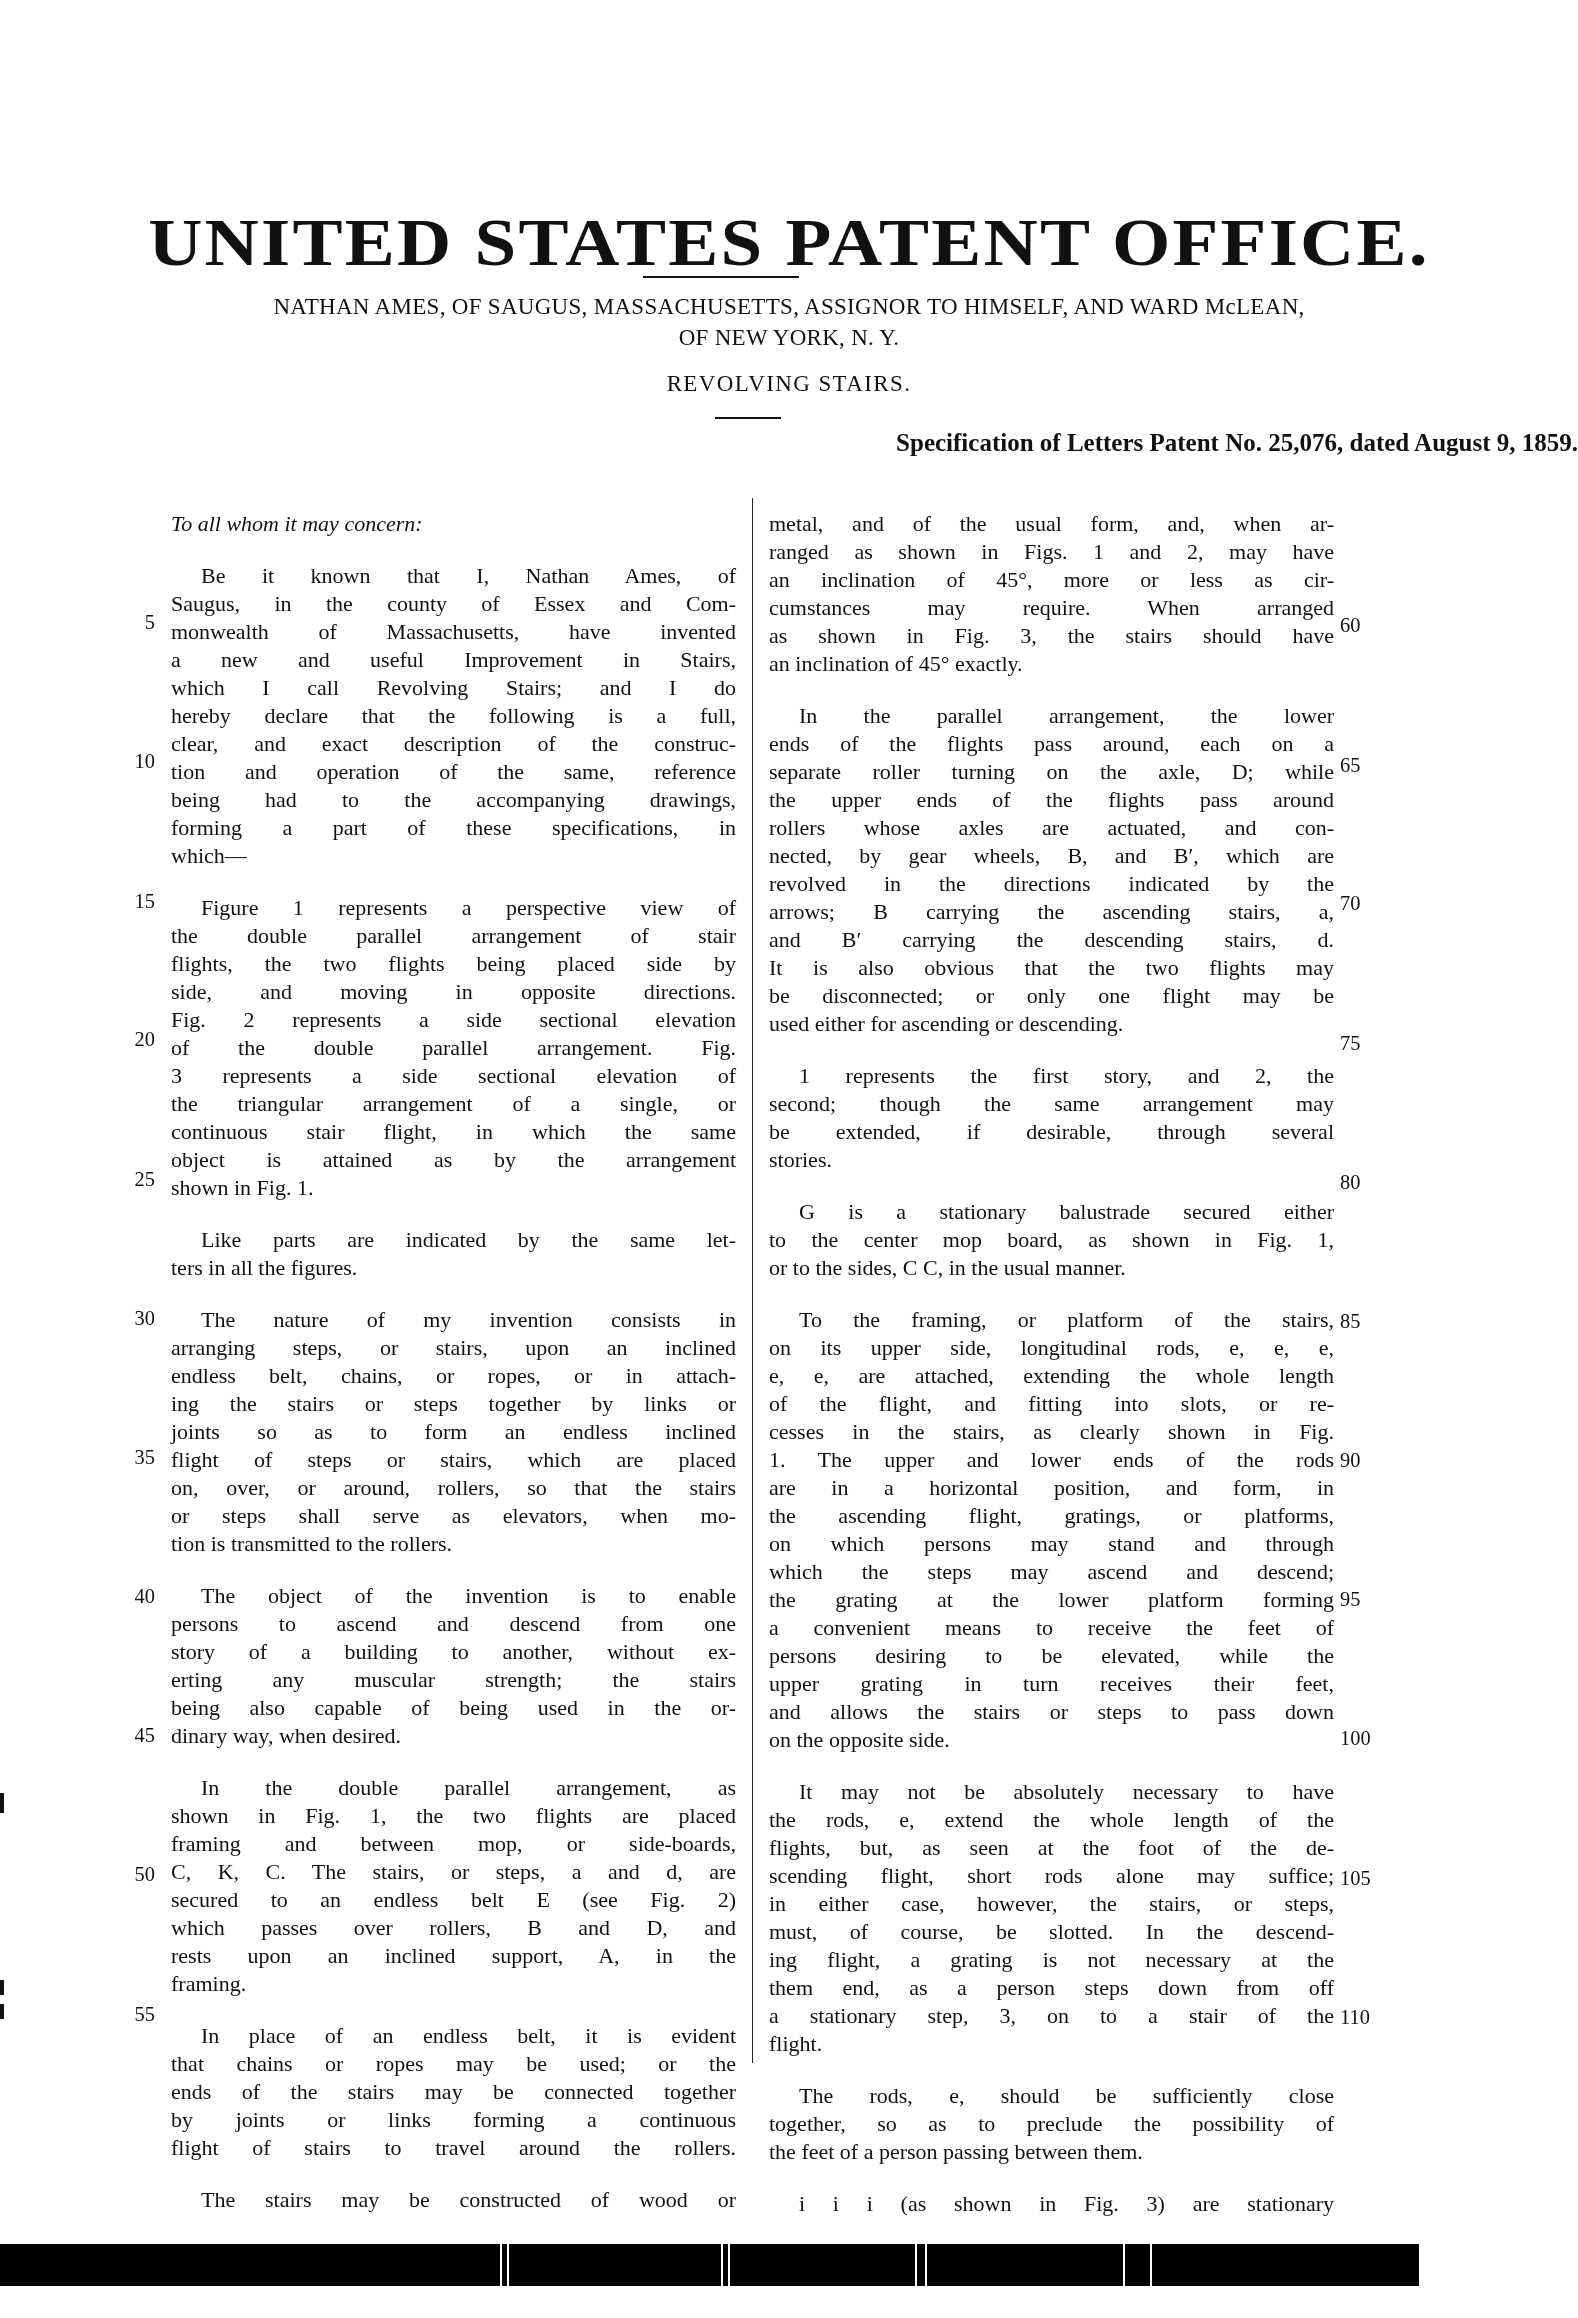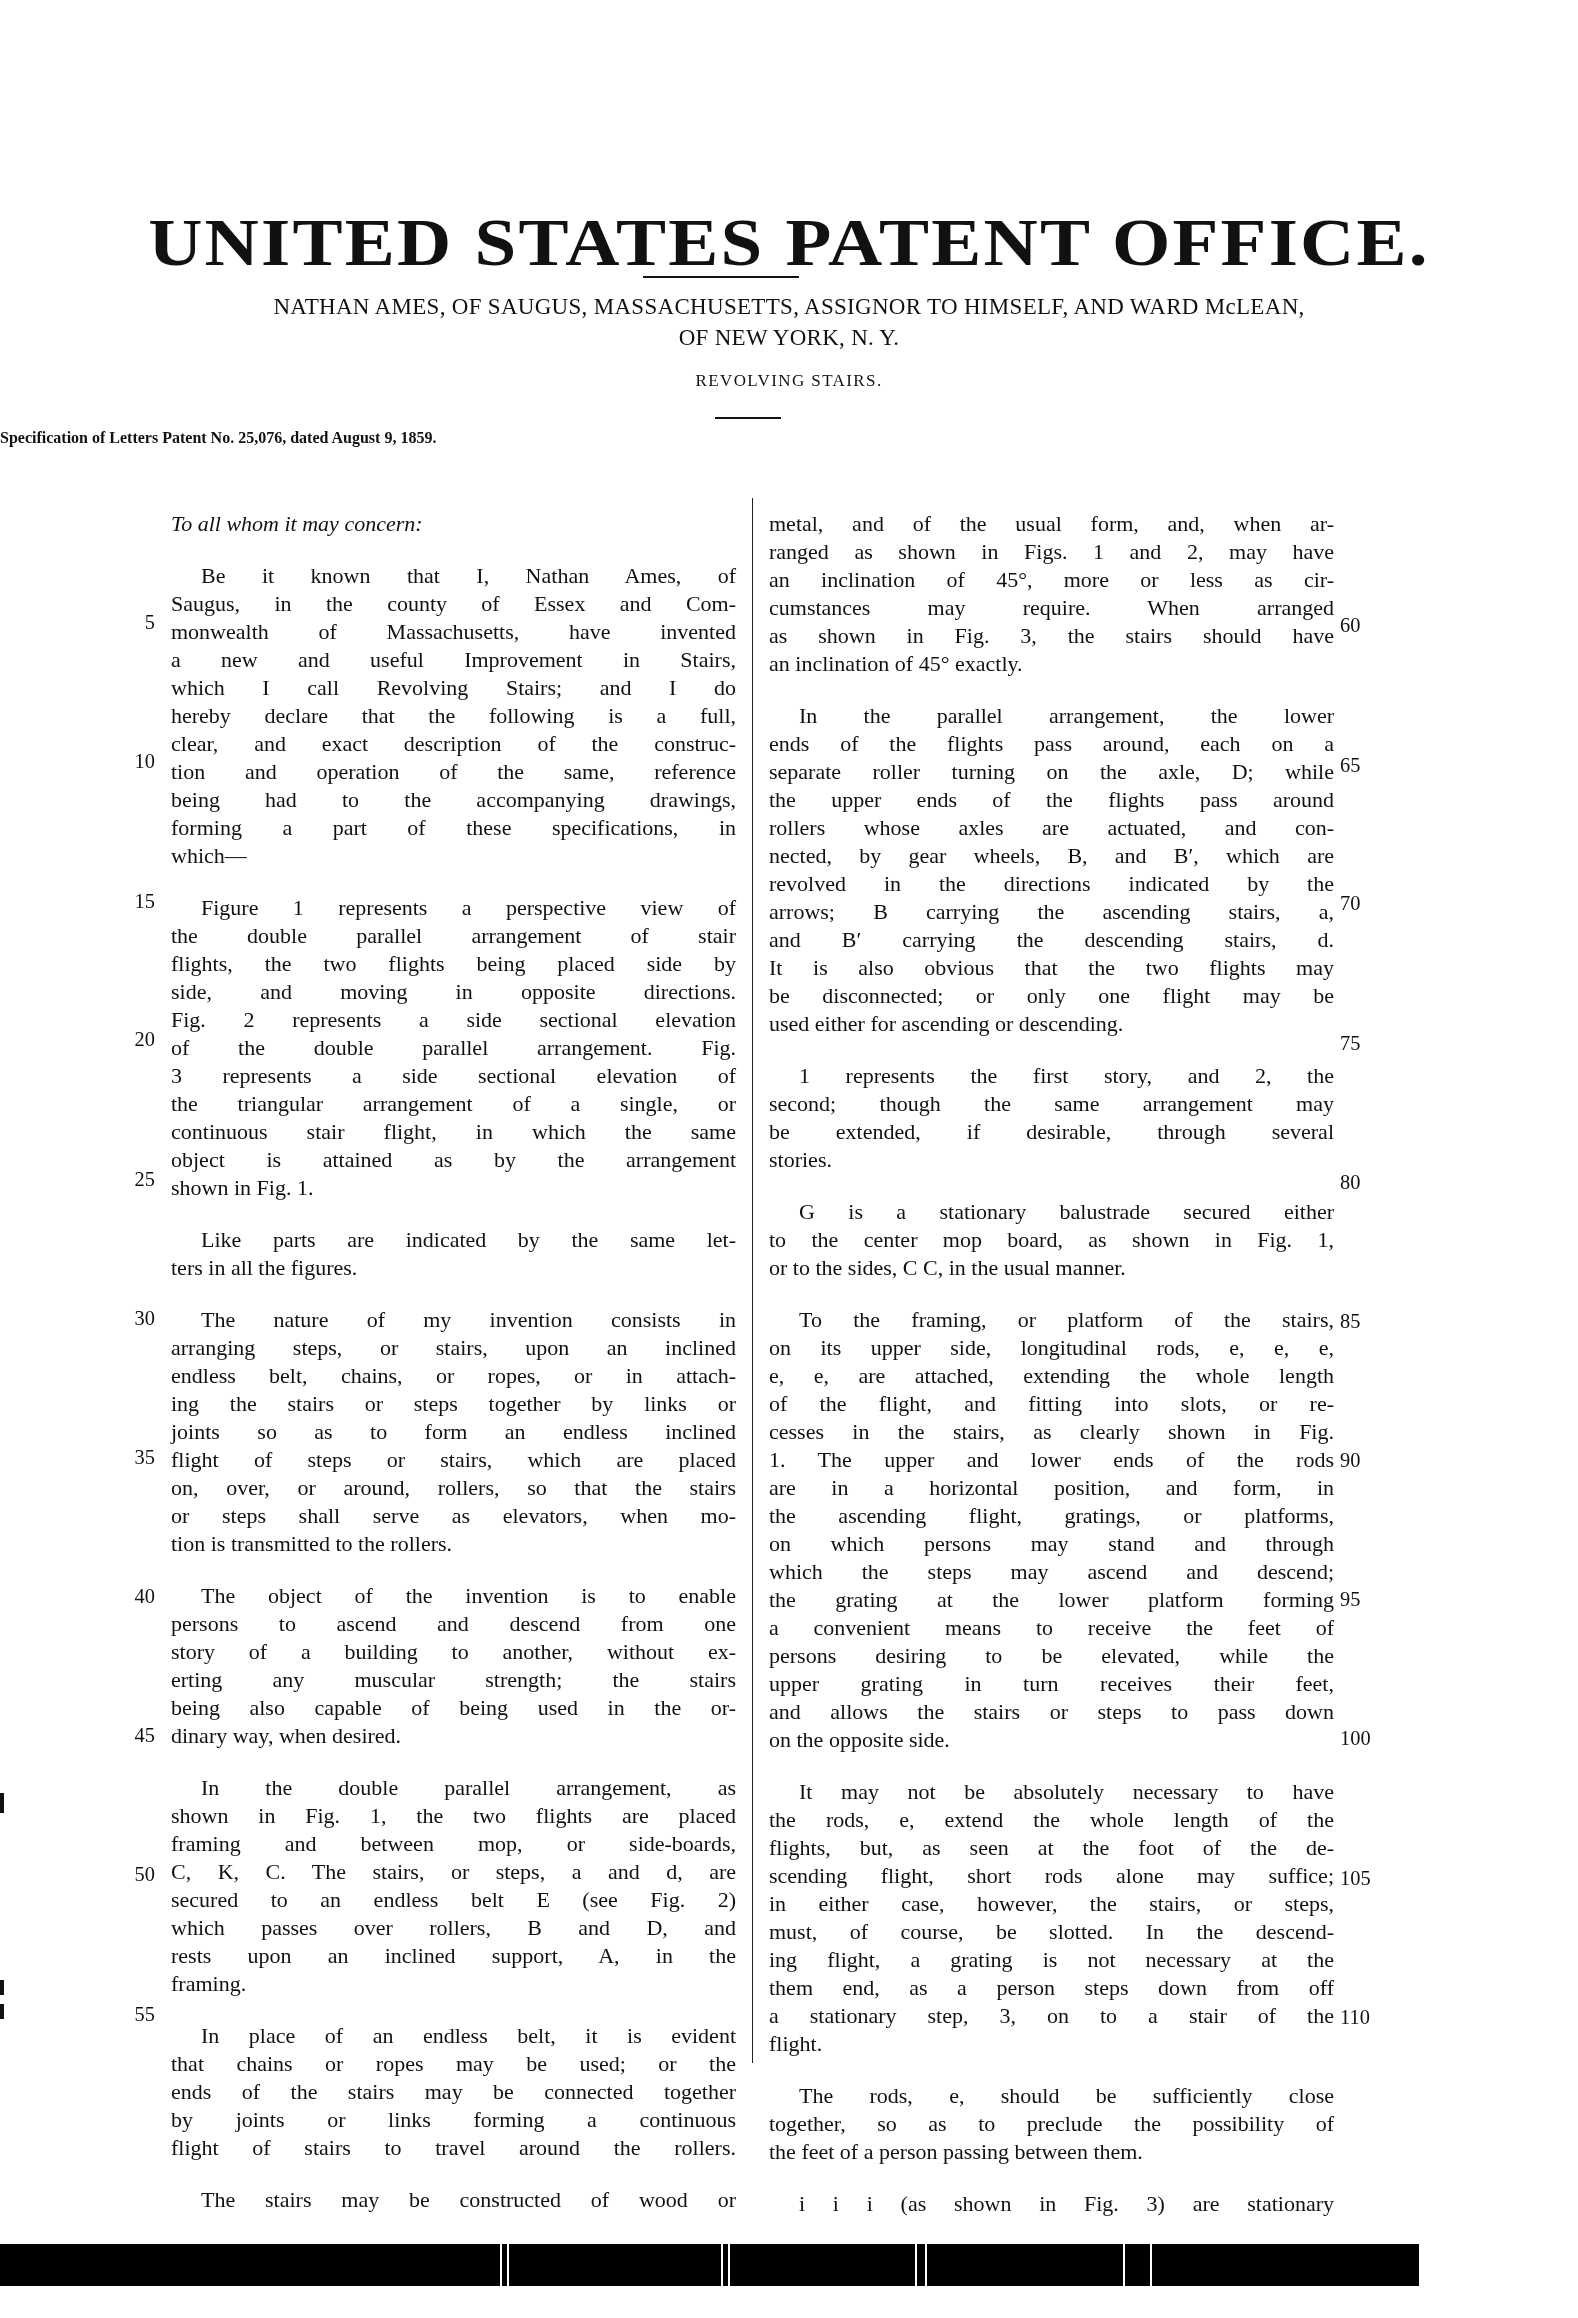--- a/index.html
+++ b/index.html
@@ -12,23 +12,23 @@
            letter-spacing: 2px; transform: scaleX(1.12); transform-origin: center; }
   .rule { position: absolute; height: 2px; background: #111; }
   .rule.r1 { left: 643px; width: 156px; top: 276px; }
   .rule.r2 { left: 715px; width: 66px; top: 417px; }
 
   .assignor { position: absolute; left: 0; width: 1578px; text-align: center;
               font-size: 23px; letter-spacing: 0.3px; }
   .assignor.l1 { top: 294px; }
   .assignor.l2 { top: 325px; }
   .subject { position: absolute; left: 0; width: 1578px; top: 371px; text-align: center;
-             font-size: 17px; letter-spacing: 1.4px; }
-  .spec { position: absolute; left: 0; width: 1578px; top: 429px; text-align: left;
-          font-size: 16px; font-weight: bold; }
+             font-size: 23px; letter-spacing: 1.4px; }
+  .spec { position: absolute; left: 0; width: 1578px; top: 429px; text-align: right;
+          font-size: 25px; font-weight: bold; }
 
   .col { position: absolute; top: 510px; width: 565px; font-size: 22px; line-height: 28px; }
   .col.left { left: 171px; }
   .col.right { left: 769px; width: 565px; }
   .line { display: block; height: 28px; white-space: nowrap; text-align: justify;
           text-align-last: justify; }
   .line.last { text-align-last: left; }
   .line.indent { padding-left: 30px; margin-top: 24px; }
   .line.salute { font-style: italic; text-align-last: left; }
 

